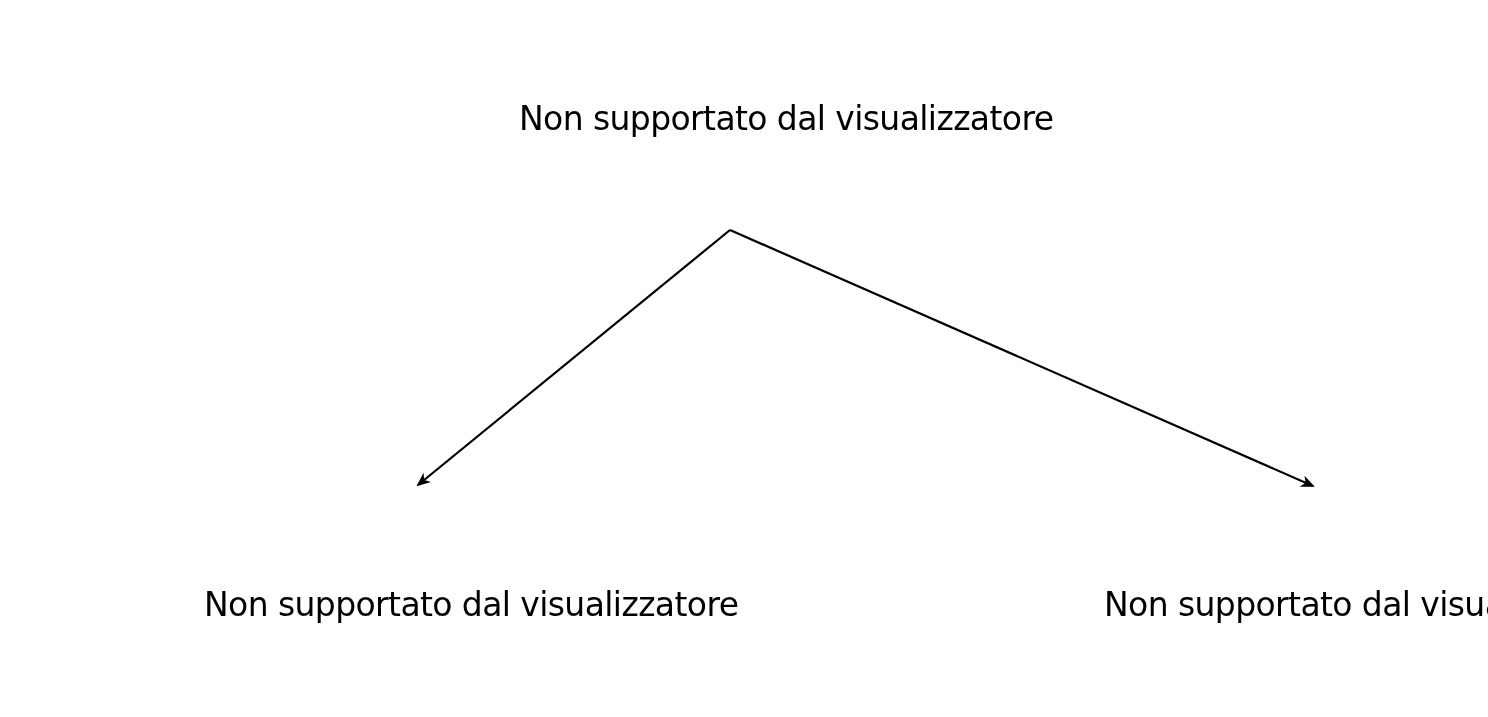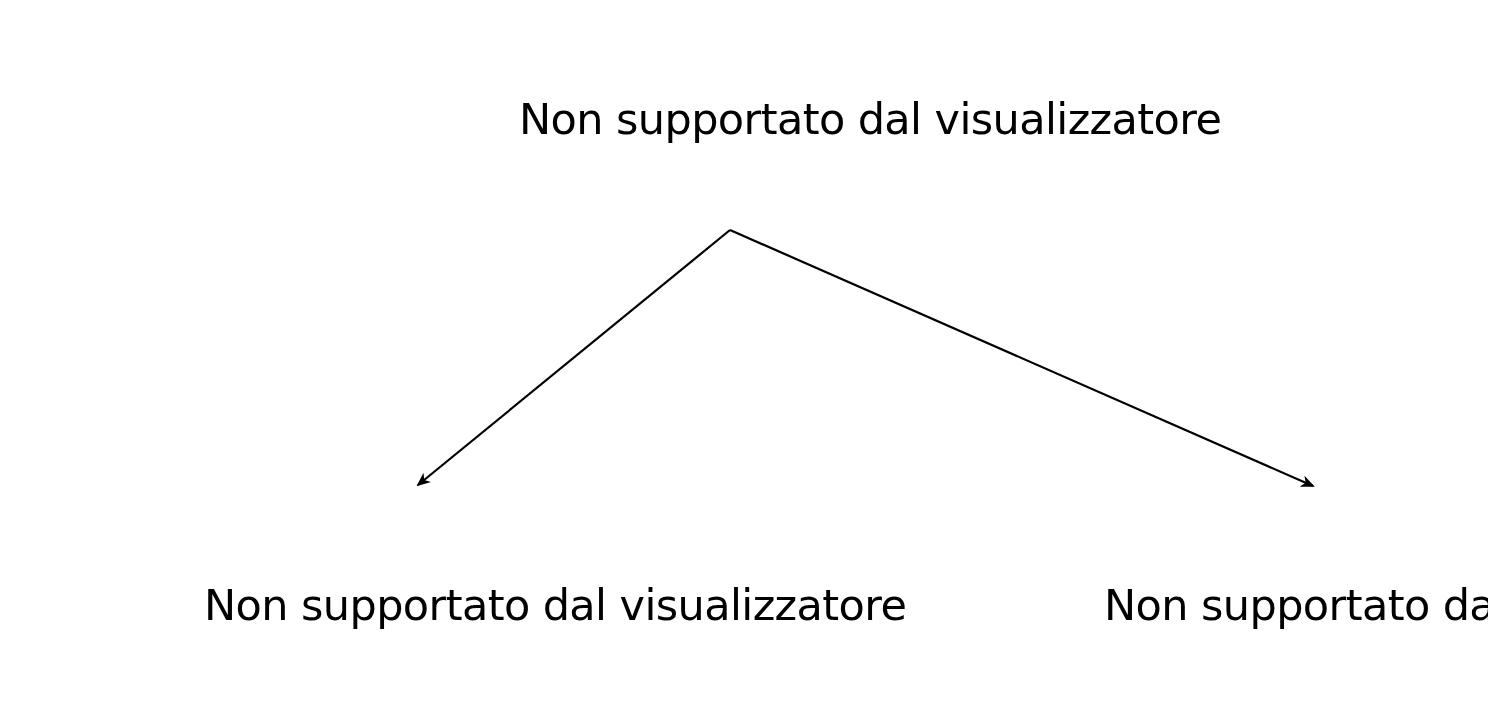--- a/index.html
+++ b/index.html
@@ -10,21 +10,21 @@
     body {
       width: 1488px;
       height: 717px;
       position: relative;
       overflow: hidden;
       font-family: "DejaVu Sans", "Liberation Sans", sans-serif;
       color: #000000;
     }
     .label {
       position: absolute;
-      font-size: 43px;
+      font-size: 33px;
       line-height: 40px;
       white-space: nowrap;
       letter-spacing: -0.6px;
     }
     #label-top { left: 519px; top: 99px; }
     #label-left { left: 204px; top: 585px; }
     #label-right { left: 1104px; top: 585px; }
     svg.edges {
       position: absolute;
       left: 0;

